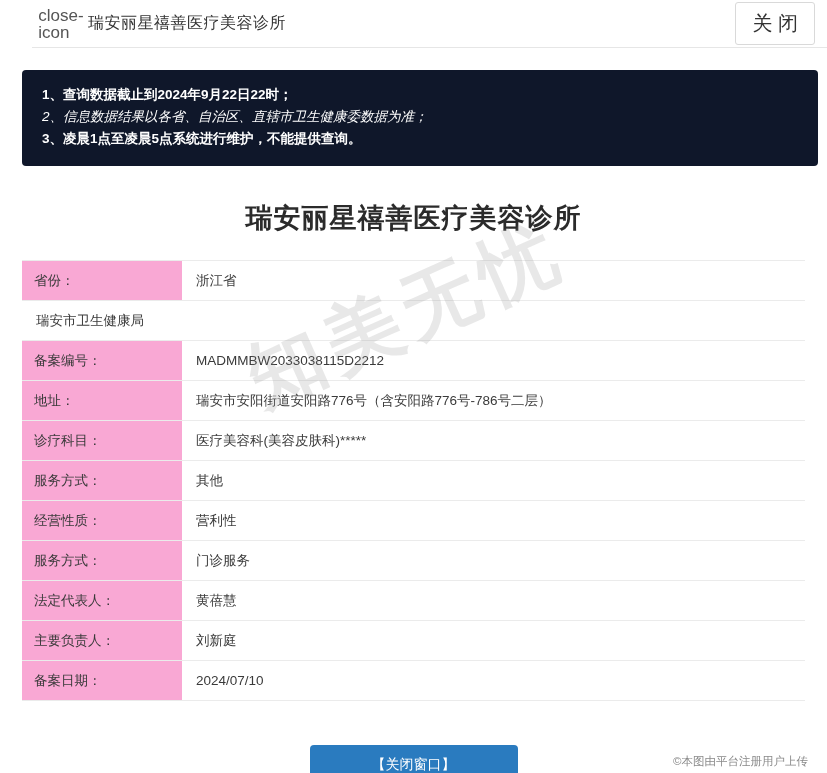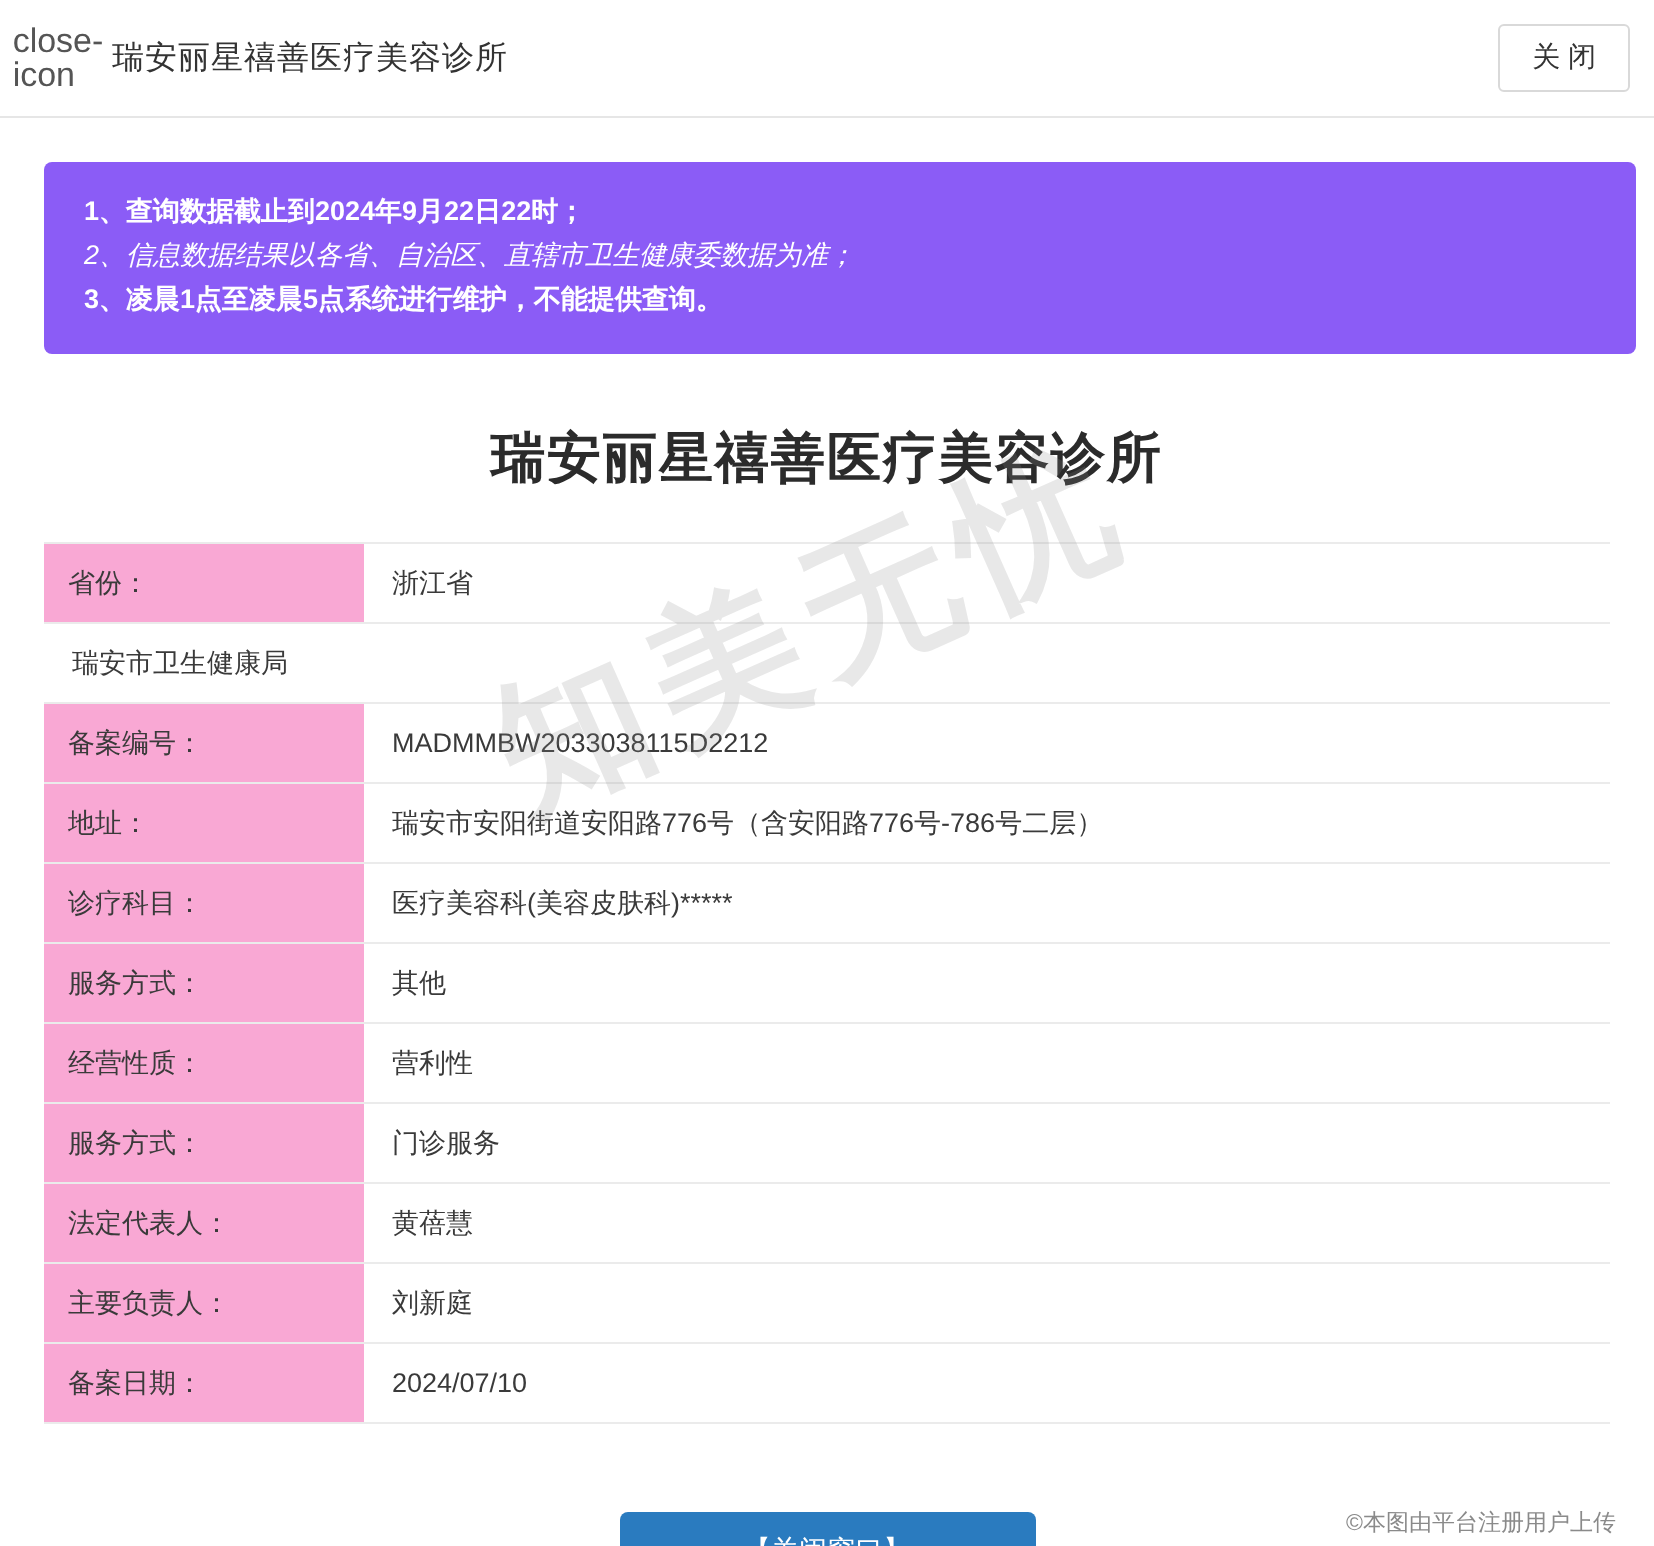--- a/index.html
+++ b/index.html
@@ -11,26 +11,27 @@
     height: 773px;
     background: #ffffff;
     font-family: "Liberation Sans", sans-serif;
     color: #333333;
     position: relative;
     overflow: hidden;
   }
 
   
   .titlebar {
-    height: 59px;
+    height: 48px;
     border-bottom: 1px solid #e6e6e6;
     display: flex;
     align-items: center;
     padding: 0 12px 0 18px;
     box-sizing: border-box;
+    margin-left: 32px;
   }
   .close-x {
     width: 22px;
     height: 22px;
     display: flex;
     align-items: center;
     justify-content: center;
     color: #555;
     font-size: 17px;
     line-height: 1;
@@ -42,31 +43,31 @@
     font-size: 16px;
     color: #333;
     letter-spacing: 0.5px;
     flex: 1 1 auto;
   }
   .close-btn {
     flex: 0 0 auto;
     border: 1px solid #d9d9d9;
     background: #fff;
     color: #333;
-    font-size: 14px;
+    font-size: 20px;
     padding: 7px 16px;
     border-radius: 3px;
     cursor: pointer;
     font-family: "Liberation Sans", sans-serif;
   }
 
   
   .notice {
     margin: 22px 9px 0 22px;
-    background: #8b5cf6;
+    background: #0f172a;
     color: #ffffff;
     border-radius: 4px;
     padding: 14px 20px 16px 20px;
     box-sizing: border-box;
   }
   .notice-line {
     font-size: 13.5px;
     line-height: 22px;
     font-weight: bold;
     white-space: nowrap;

